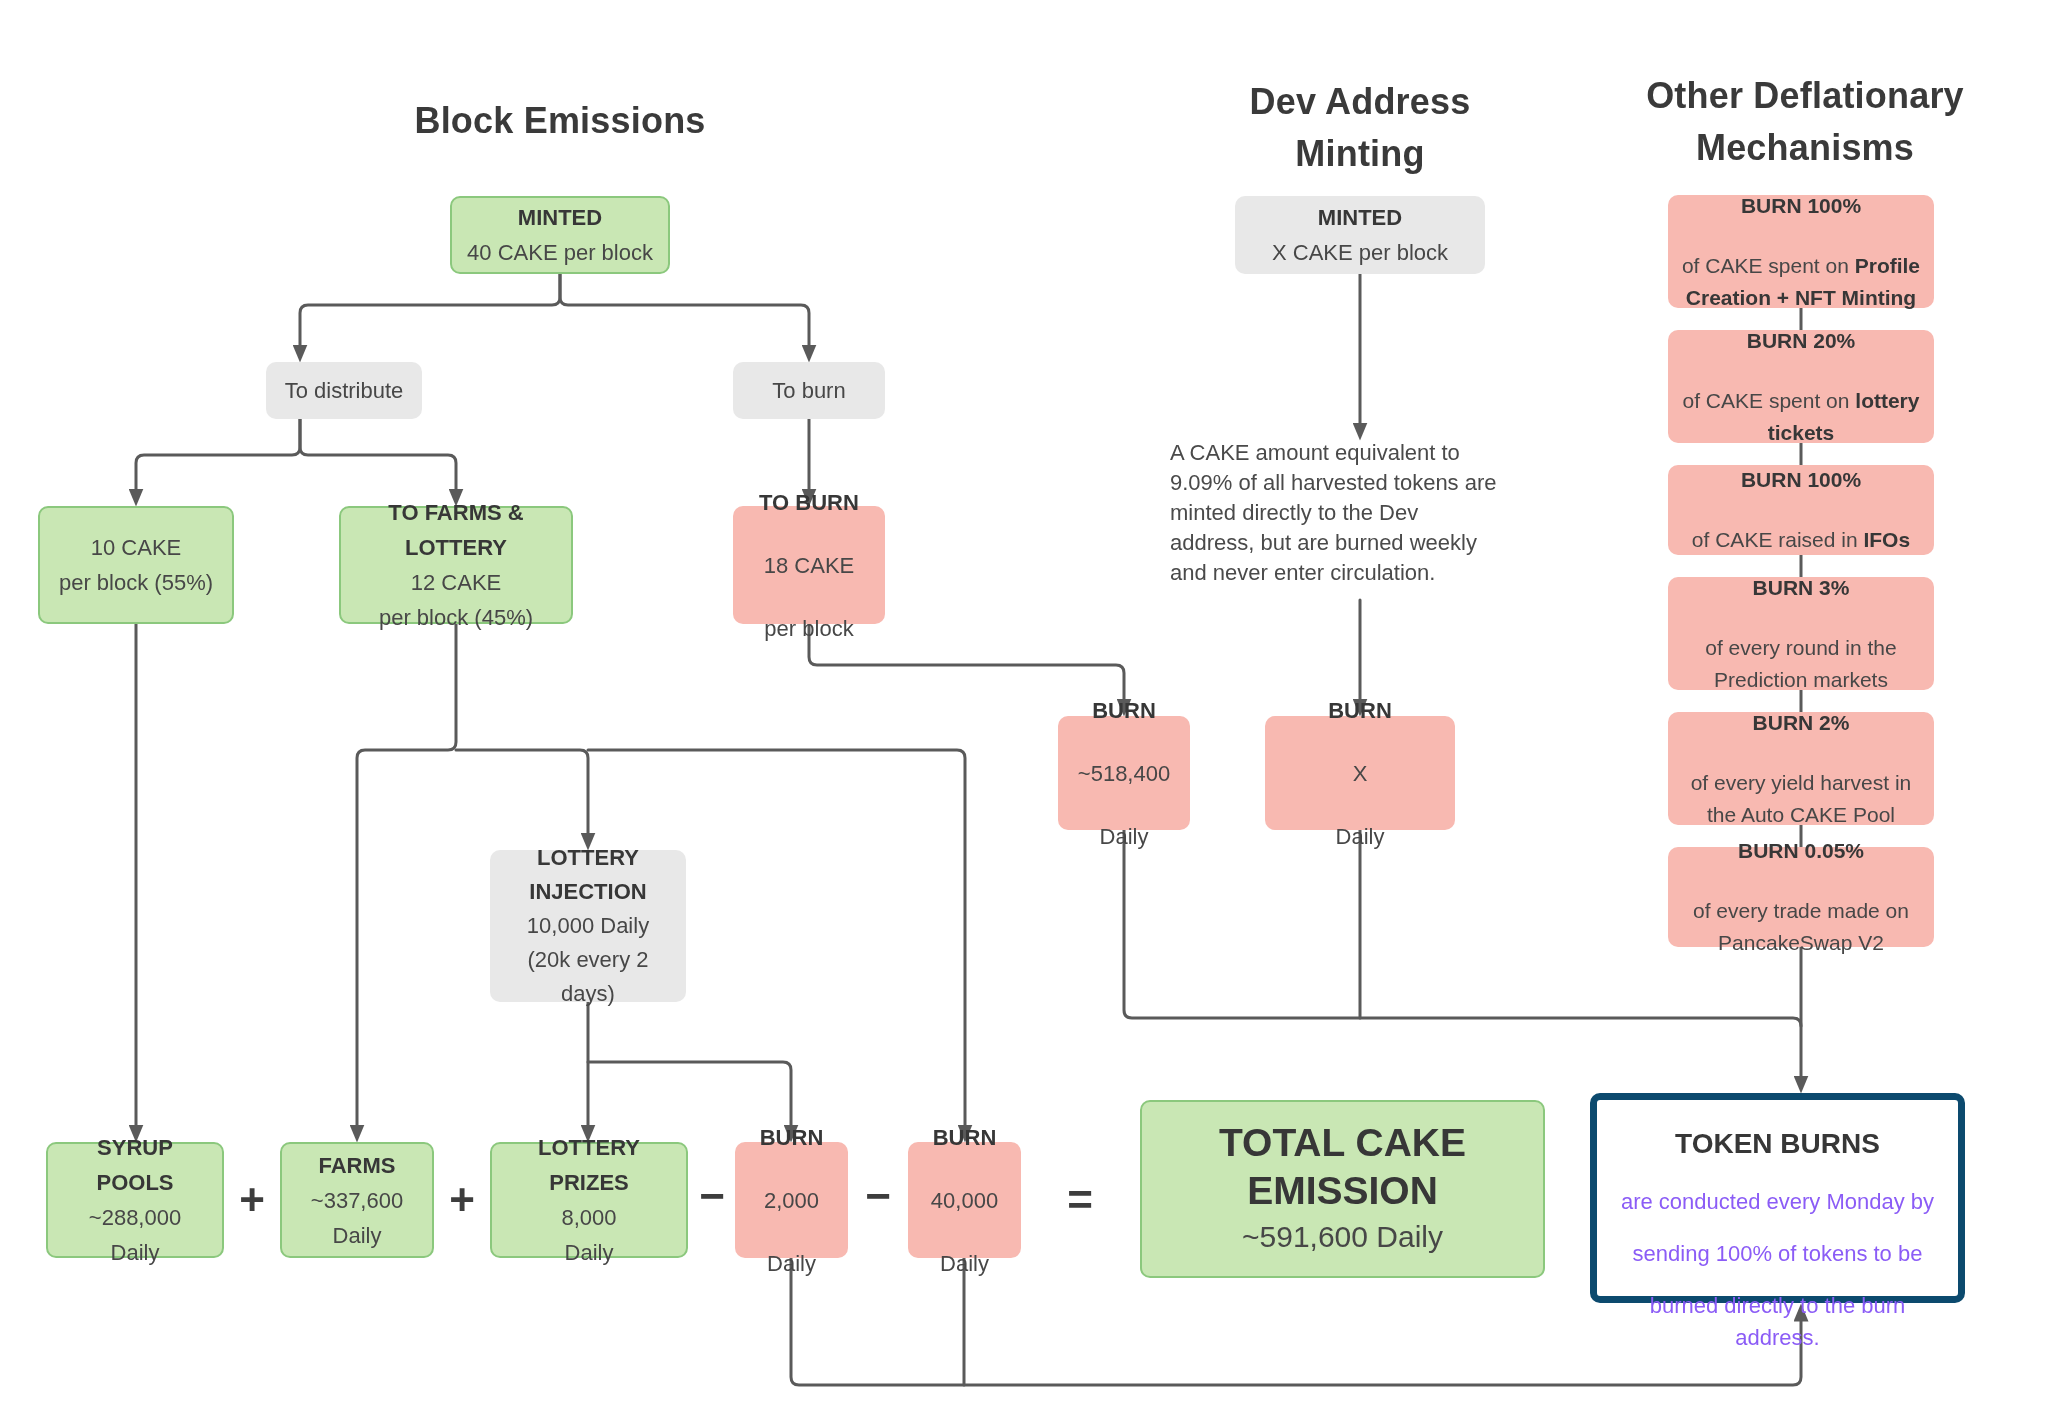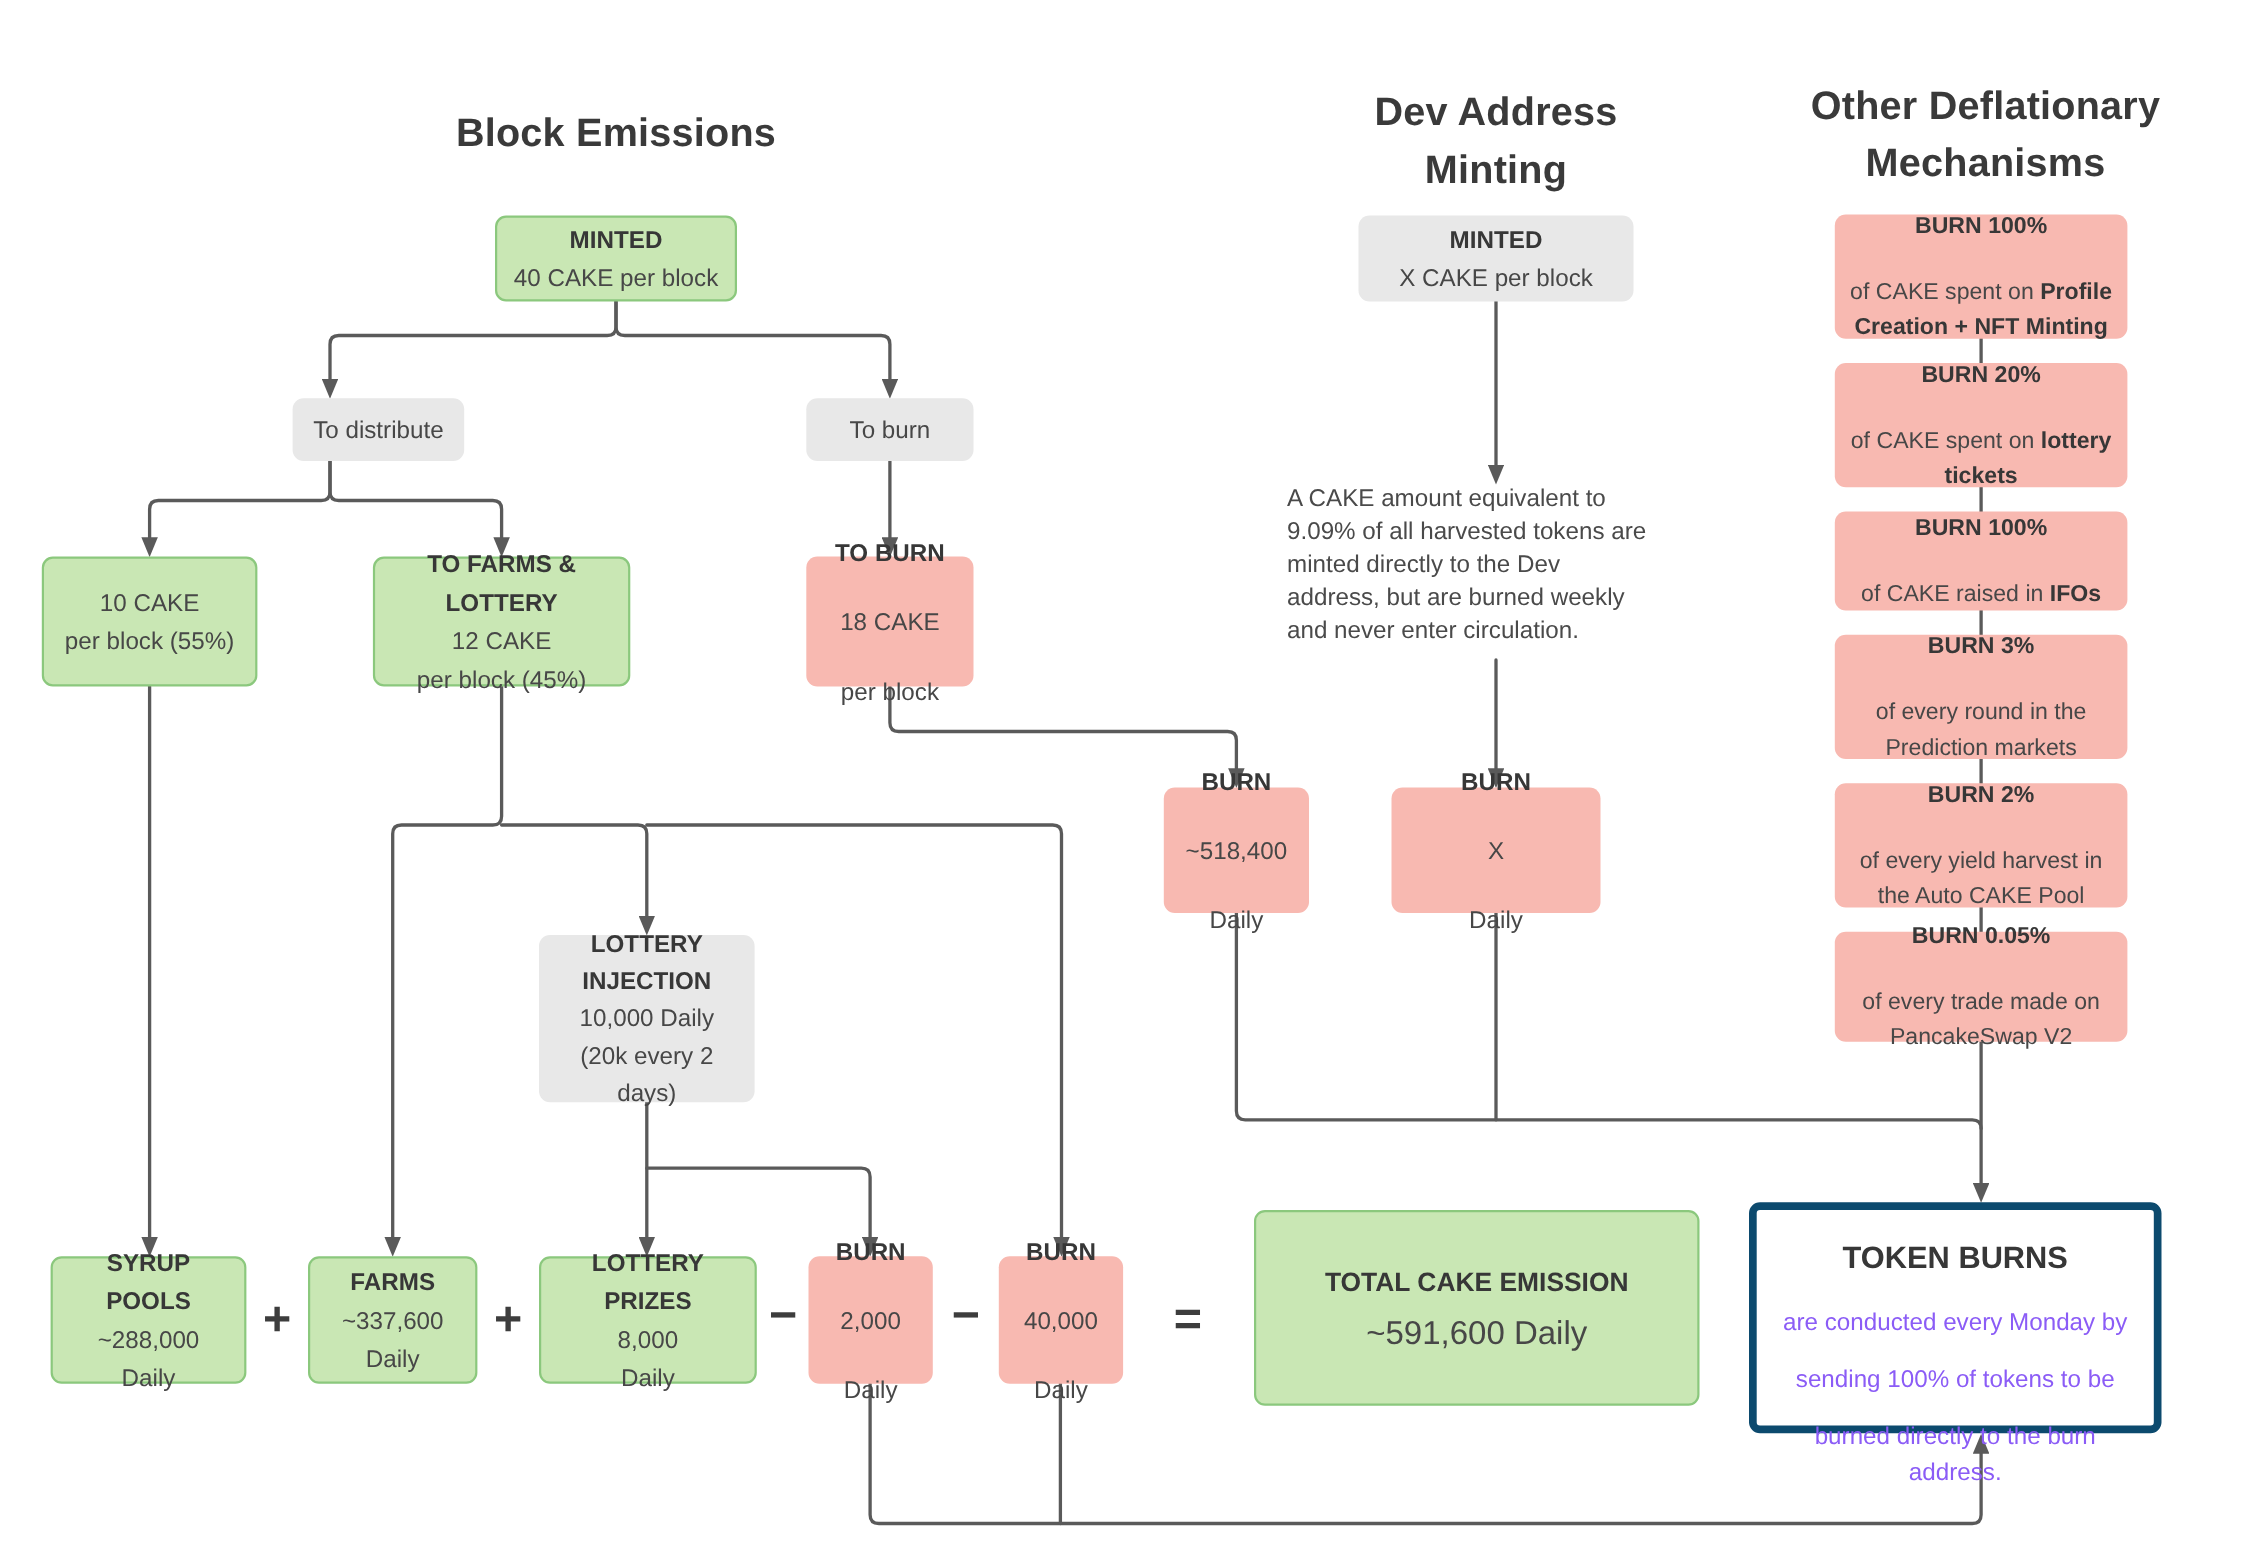--- a/index.html
+++ b/index.html
@@ -15,21 +15,21 @@
   .pink{background:#F8B9B1;border:none;gap:28px;}
   .gray{background:#E8E8E8;border:none;}
   .white{background:#ffffff;border:7px solid #0c4a6e;}
   .node .t{font-weight:700;color:#373737;}
   .defl{font-size:21px;line-height:32px;}
   .defl .body b{color:#373737;}
   .note{position:absolute;z-index:2;font-size:22px;line-height:30px;
         color:#4a4a4a;}
   .op{position:absolute;z-index:3;transform:translate(-50%,-50%);font-size:44px;
       font-weight:700;color:#3d3d3d;}
-  .total .t{font-size:24px;line-height:48px;}
+  .total .t{font-size:39px;line-height:48px;}
   .total .l{font-size:30px;line-height:44px;}
   .tburn{justify-content:flex-start;padding-top:22px;}
   .tburn .t{font-size:28px;line-height:44px;}
   .tburn .body{font-size:22px;line-height:32px;color:#8b5cf6;margin-top:20px;}
 </style>
 </head>
 <body>
 
 <div class="canvas">
 

